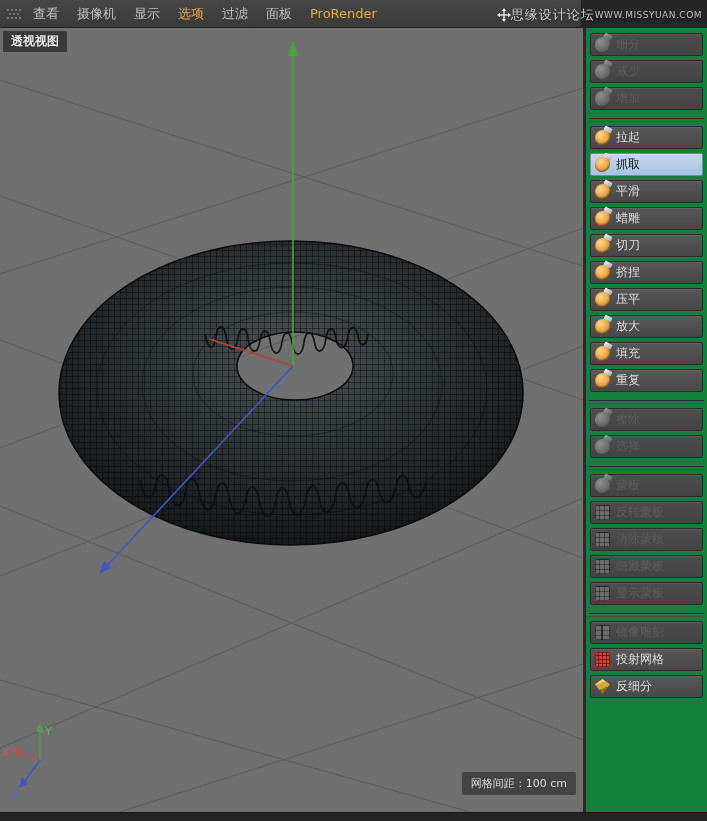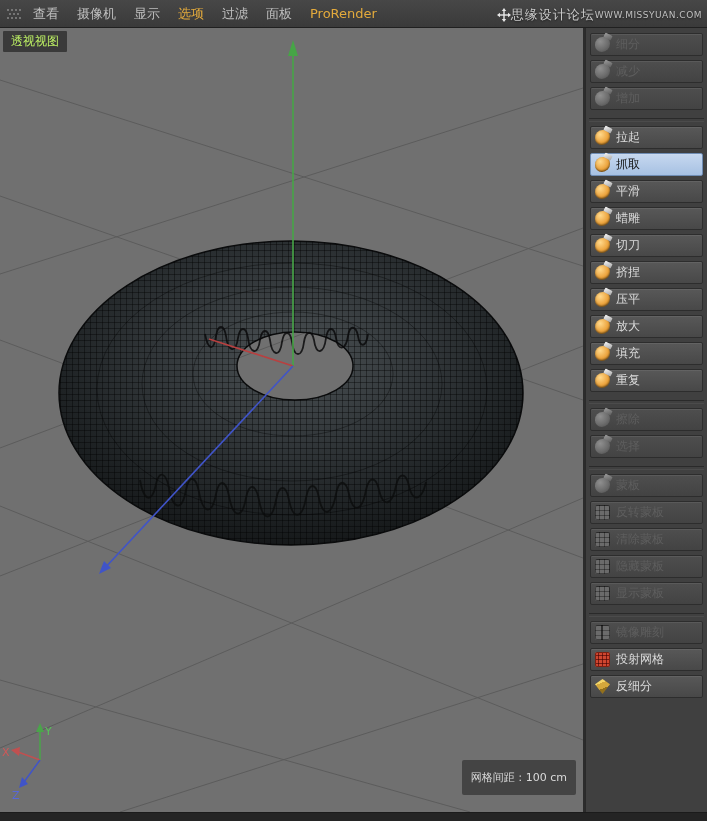--- a/index.html
+++ b/index.html
@@ -4,21 +4,21 @@
 <style>
   html,body{margin:0;padding:0;}
   body{
     width:707px;height:821px;position:relative;overflow:hidden;
     background:#262626;
     font-family:"DejaVu Sans","Liberation Sans",sans-serif;
     -webkit-font-smoothing:antialiased;
   }
   
   .menubar{
-    position:absolute;left:0;top:0;width:707px;height:28px;box-sizing:border-box;
+    position:absolute;left:0;top:0;width:581px;height:28px;box-sizing:border-box;
     background:linear-gradient(#474747,#3a3a3a);
     border-bottom:1px solid #202020;
     display:flex;align-items:center;padding-left:4px;z-index:5;
   }
   .tex-icon{width:20px;height:14px;display:flex;align-items:center;justify-content:center;opacity:.8;}
   .menu-items{display:flex;align-items:center;height:28px;}
   .mi{padding:0 9px;font-size:13px;line-height:28px;color:#bfbfbf;cursor:default;}
   .mi.accent{color:#e3aa3c;}
   
   .watermark{
@@ -28,30 +28,30 @@
   .wm-site{font-size:13px;letter-spacing:1px;}
   .wm-url{font-size:9px;color:#c0c0c0;letter-spacing:.5px;}
   
   .viewport{
     position:absolute;left:0;top:28px;width:583px;height:784px;
     background:#707070;border-right:2px solid #2c2c2c;box-sizing:content-box;
   }
   .viewport svg.scene{position:absolute;left:0;top:0;}
   .viewlabel{
     position:absolute;left:3px;top:3px;z-index:6;
-    background:rgba(44,44,44,.78);color:#bef264;font-size:12px;padding:2px 8px;border-radius:1px;
+    background:rgba(44,44,44,.78);color:#e5e5e5;font-size:12px;padding:2px 8px;border-radius:1px;font-weight:bold;
   }
   .gridlabel{
     position:absolute;right:7px;bottom:17px;z-index:6;
-    background:rgba(58,58,58,.82);color:#dadada;font-size:11px;padding:10px 9px;border-radius:2px;
+    background:rgba(58,58,58,.82);color:#dadada;font-size:11px;padding:4px 9px;border-radius:2px;
   }
   
   .panel{
     position:absolute;left:585px;top:28px;width:122px;height:784px;box-sizing:border-box;
-    background:#404040;padding:1px 0 0 0;overflow:hidden;z-index:4;
+    background:#15803d;padding:1px 0 0 0;overflow:hidden;z-index:4;
     border-left:1px solid #2a2a2a;
   }
   .btn{
     display:flex;align-items:center;gap:6px;height:23px;margin:4px 4px 0 4px;
     background:linear-gradient(#585858,#484848);
     border:1px solid #2d2d2d;border-radius:2px;padding:0 4px;box-sizing:border-box;
     font-size:12px;color:#dcdcdc;cursor:pointer;
     box-shadow:inset 0 1px 0 rgba(255,255,255,.07);
   }
   .btn.disabled{color:#5e5e5e;background:linear-gradient(#4e4e4e,#434343);cursor:default;}

